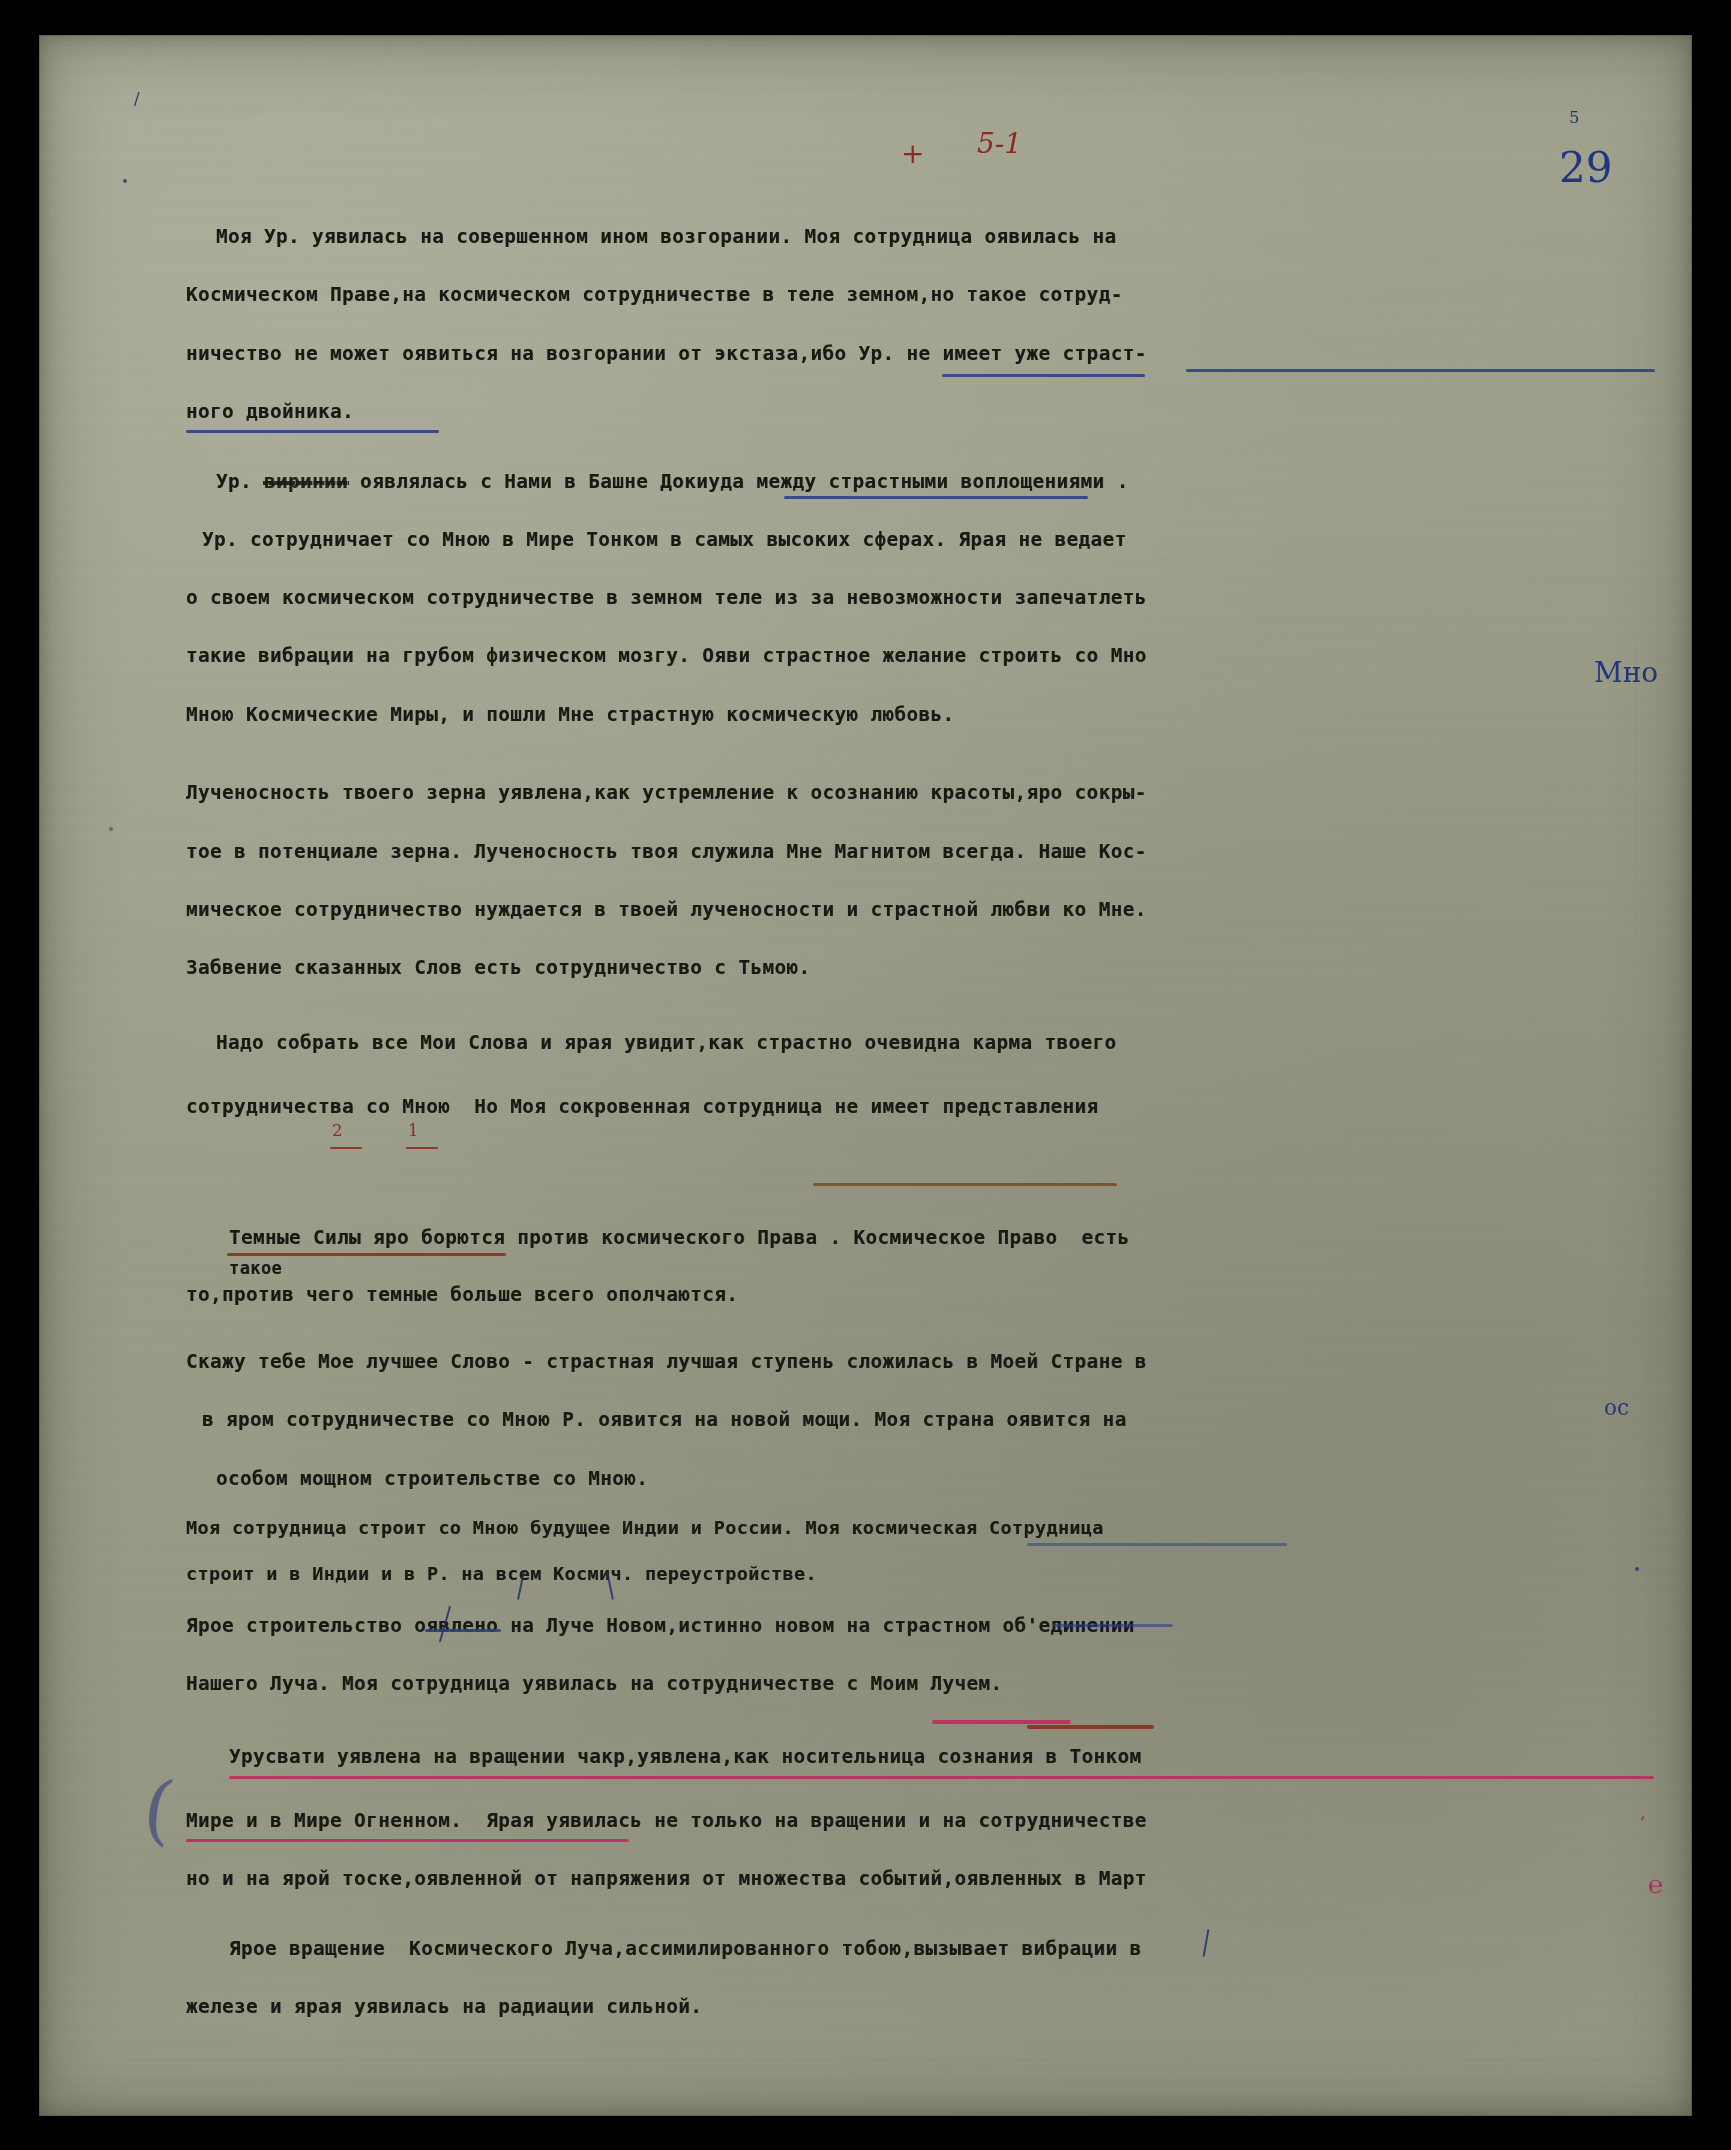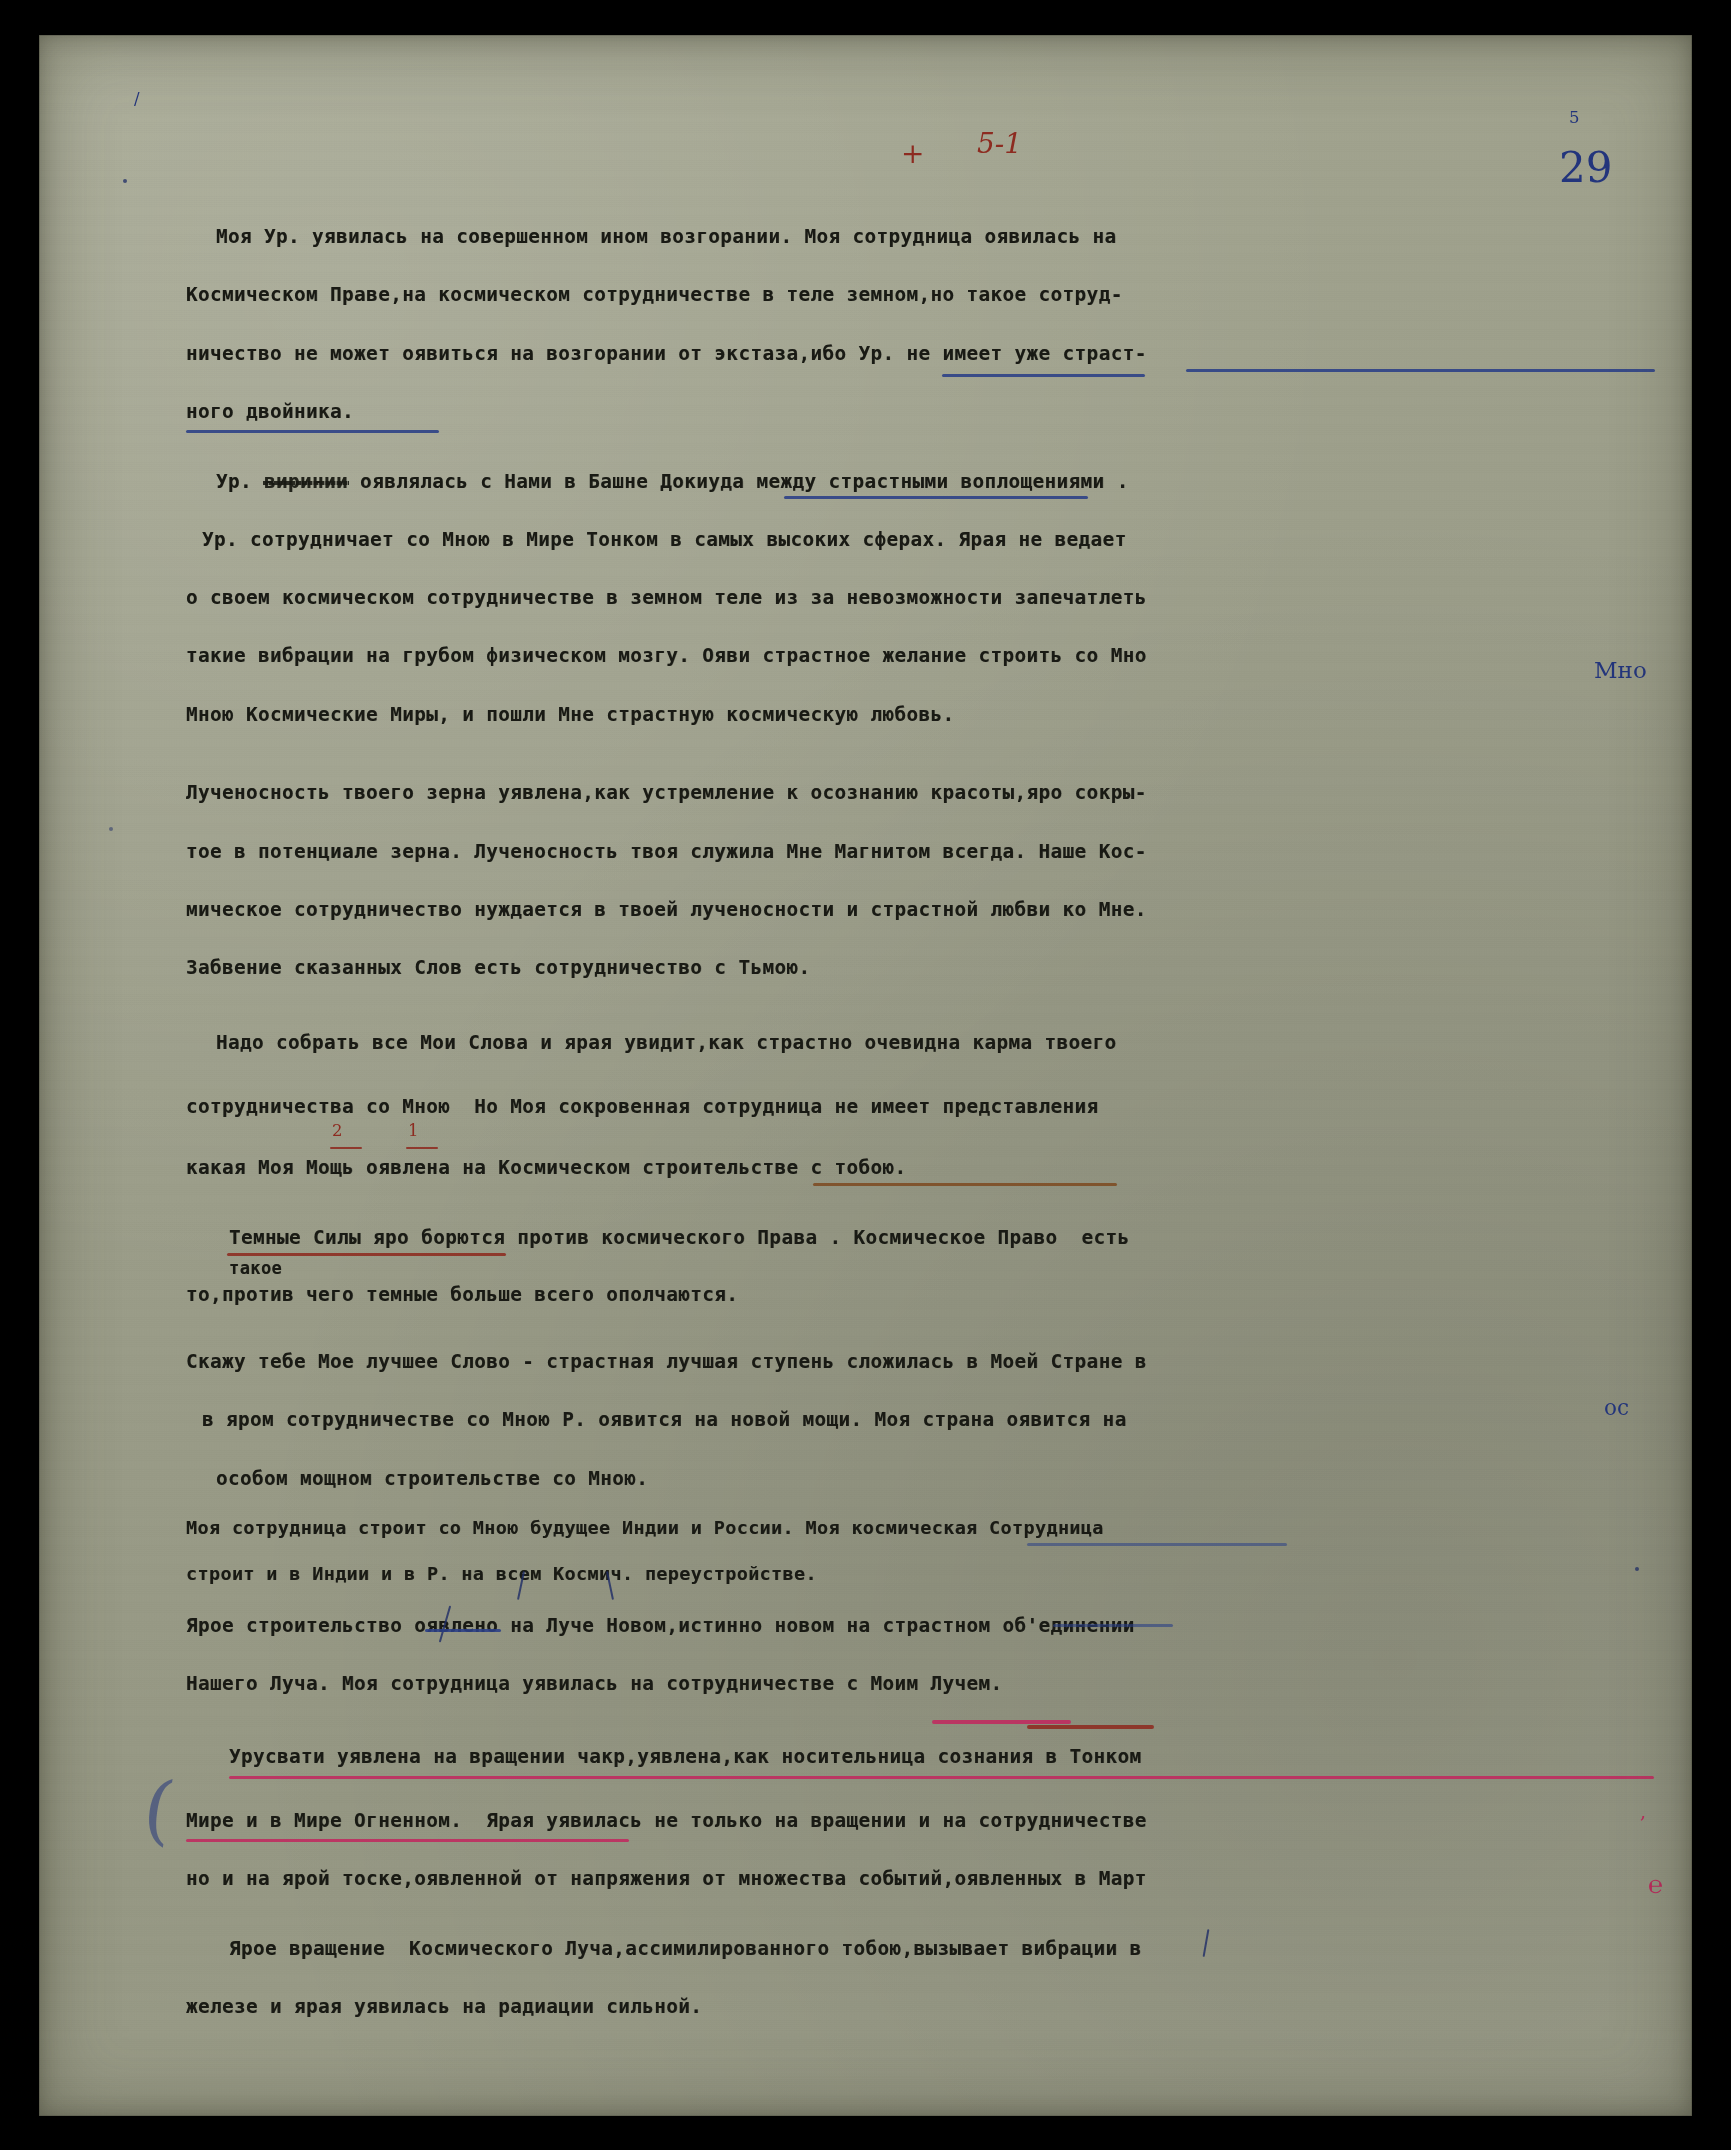--- a/index.html
+++ b/index.html
@@ -145,30 +145,29 @@
     <div class="ul ul-blue" style="left:1147px; top:334px; width:469px;"></div>
     <div class="ul ul-blue" style="left:147px;  top:395px; width:253px;"></div>
 
     <div class="ln" style="left:177px; top:435px;"><span>Ур. </span><span class="strike">виринии</span><span> оявлялась с Нами в Башне Докиуда между страстными воплощениями .</span></div>
     <div class="ln" style="left:147px; top:551px;">о своем космическом сотрудничестве в земном теле из за невозможности запечатлеть</div>
     <div class="ln" style="left:163px; top:493px;">Ур. сотрудничает со Мною в Мире Тонком в самых высоких сферах. Ярая не ведает</div>
     <div class="ln" style="left:147px; top:609px;">такие вибрации на грубом физическом мозгу. Ояви страстное желание строить со Мно</div>
     <div class="ln" style="left:147px; top:668px;">Мною Космические Миры, и пошли Мне страстную космическую любовь.</div>
 
     <div class="ul ul-blue" style="left:745px; top:461px; width:304px;"></div>
-    <div class="hand blue" style="left:1555px; top:624px; font-size:23px;">Мно</div>
+    <div class="hand blue" style="left:1555px; top:624px; font-size:28px;">Мно</div>
 
     <div class="ln" style="left:147px; top:746px;">Лученосность твоего зерна уявлена,как устремление к осознанию красоты,яро сокры-</div>
     <div class="ln" style="left:147px; top:805px;">тое в потенциале зерна. Лученосность твоя служила Мне Магнитом всегда. Наше Кос-</div>
     <div class="ln" style="left:147px; top:863px;">мическое сотрудничество нуждается в твоей лученосности и страстной любви ко Мне.</div>
     <div class="ln" style="left:147px; top:921px;">Забвение сказанных Слов есть сотрудничество с Тьмою.</div>
 
     <div class="ln" style="left:177px; top:996px;">Надо собрать все Мои Слова и ярая увидит,как страстно очевидна карма твоего</div>
     <div class="ln" style="left:147px; top:1060px;">сотрудничества со Мною  Но Моя сокровенная сотрудница не имеет представления</div>
-    <div class="ln" style="left:147px; top:1121px;">какая Моя Мощь оявлена на Космическом строительстве с тобою.</div>
 
     <div class="hand red small" style="left:293px; top:1088px;">2</div>
     <div class="hand red small" style="left:369px; top:1088px;">1</div>
     <div class="ul ul-red" style="left:291px; top:1112px; width:32px; height:1.9px;"></div>
     <div class="ul ul-red" style="left:367px; top:1112px; width:32px; height:1.9px;"></div>
     <div class="ul ul-brown" style="left:774px; top:1148px; width:304px;"></div>
 
     <div class="ln" style="left:190px; top:1191px;">Темные Силы яро борются против космического Права . Космическое Право  есть</div>
     <div class="ln" style="left:190px; top:1223px; font-size:17px;">такое</div>
     <div class="ln" style="left:147px; top:1248px;">то,против чего темные больше всего ополчаются.</div>

